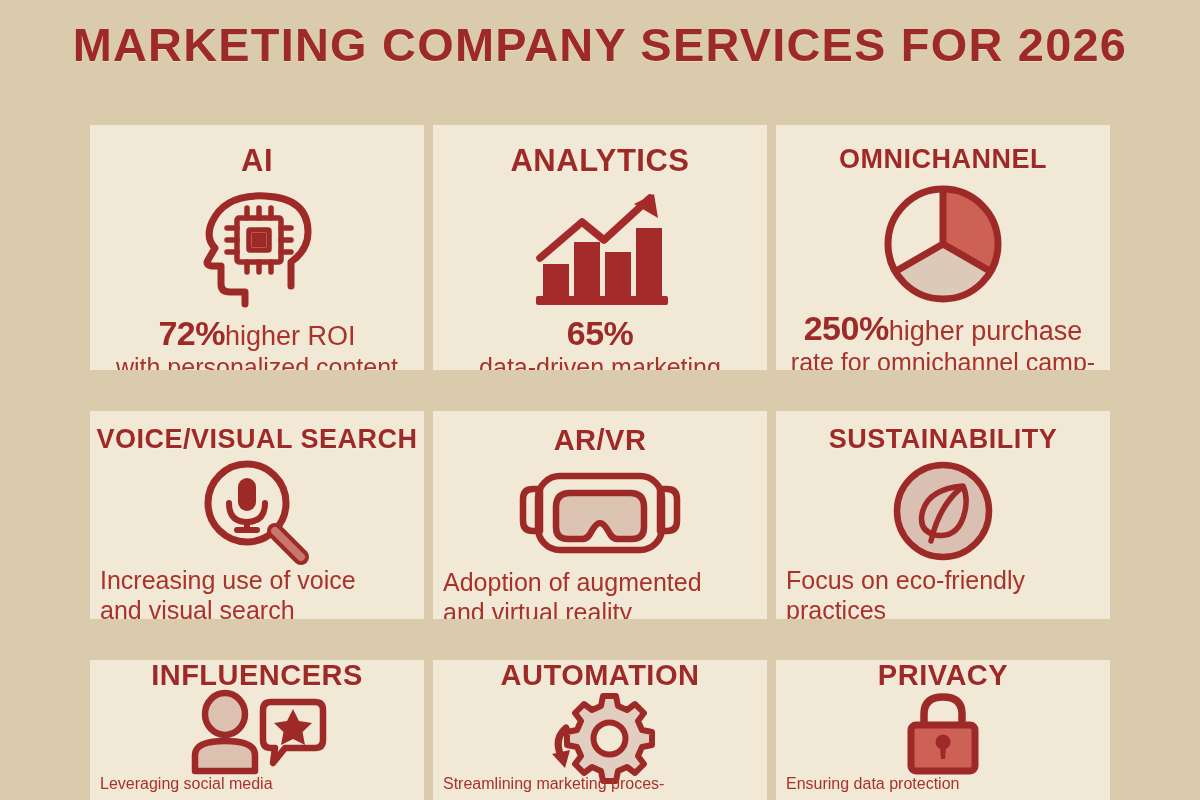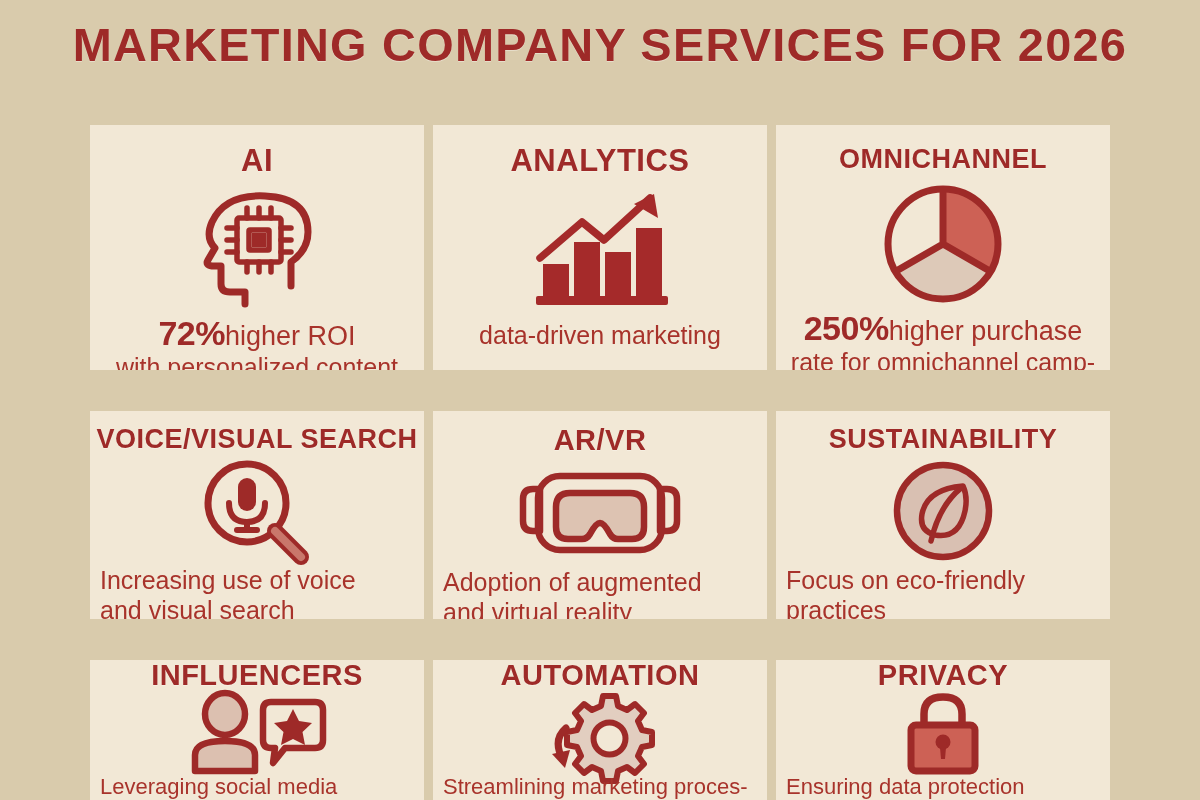--- a/index.html
+++ b/index.html
@@ -139,21 +139,21 @@
   }
 
   .desc {
     font-family: Liberation Sans, sans-serif;
     font-weight: 400;
     font-size: 25px;
     color: #a8332b;
     line-height: 1.2;
     text-align: left;
   }
-  .row3 .desc { font-size: 22px; white-space: nowrap; }
+  .row3 .desc { font-size: 16px; white-space: nowrap; }
 
   svg { display: block; overflow: visible; }
 </style>
 </head>
 <body>
 
 <div class="poster">
 
   <div class="title-bar">
     <div class="poster-title">MARKETING COMPANY SERVICES FOR 2026</div>
@@ -198,20 +198,23 @@
             <rect x="106" y="40" width="26" height="70"></rect>
             <rect x="6" y="108" width="132" height="9" rx="2"></rect>
           </g>
           <g fill="none" stroke="#a52a2a" stroke-width="7.5" stroke-linecap="round" stroke-linejoin="round">
             <path d="M10 70 L52 34 L74 52 L120 10"></path>
           </g>
           <path d="M124 6 L128 30 L104 16 Z" fill="#a52a2a"></path>
         </svg>
       </div>
       <div class="stat-block">
+        <div class="stat-line">
+          <span class="stat-big">65%</span>
+        </div>
         <div class="stat-sub">data-driven marketing</div>
       </div>
     </div>
 
     <div class="cell row1">
       <div class="cell-title small">OMNICHANNEL</div>
       <div class="icon-wrap">
         <svg width="124" height="124" viewBox="0 0 124 124">
           <circle cx="62" cy="62" r="55" fill="#f2e8d6"></circle>
           <path d="M62 62 L62 7 A55 55 0 0 1 109.6 89.5 Z" fill="#cd6155"></path>

